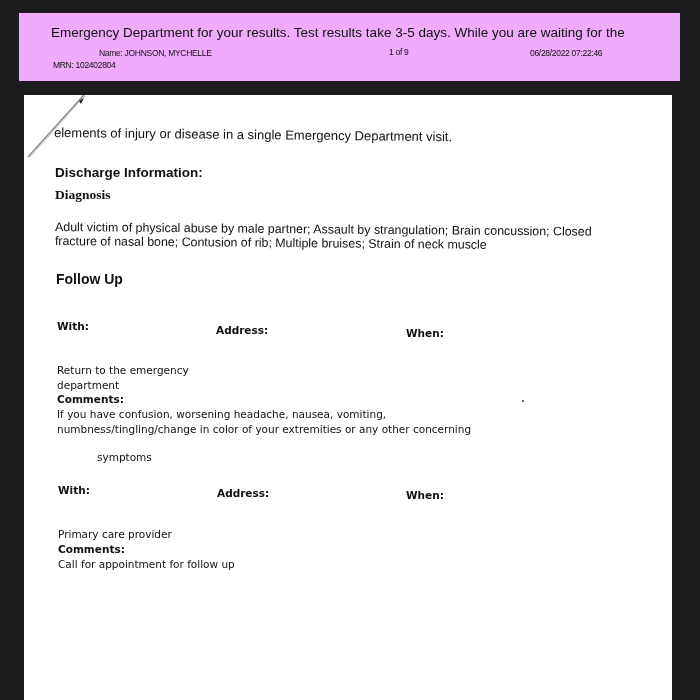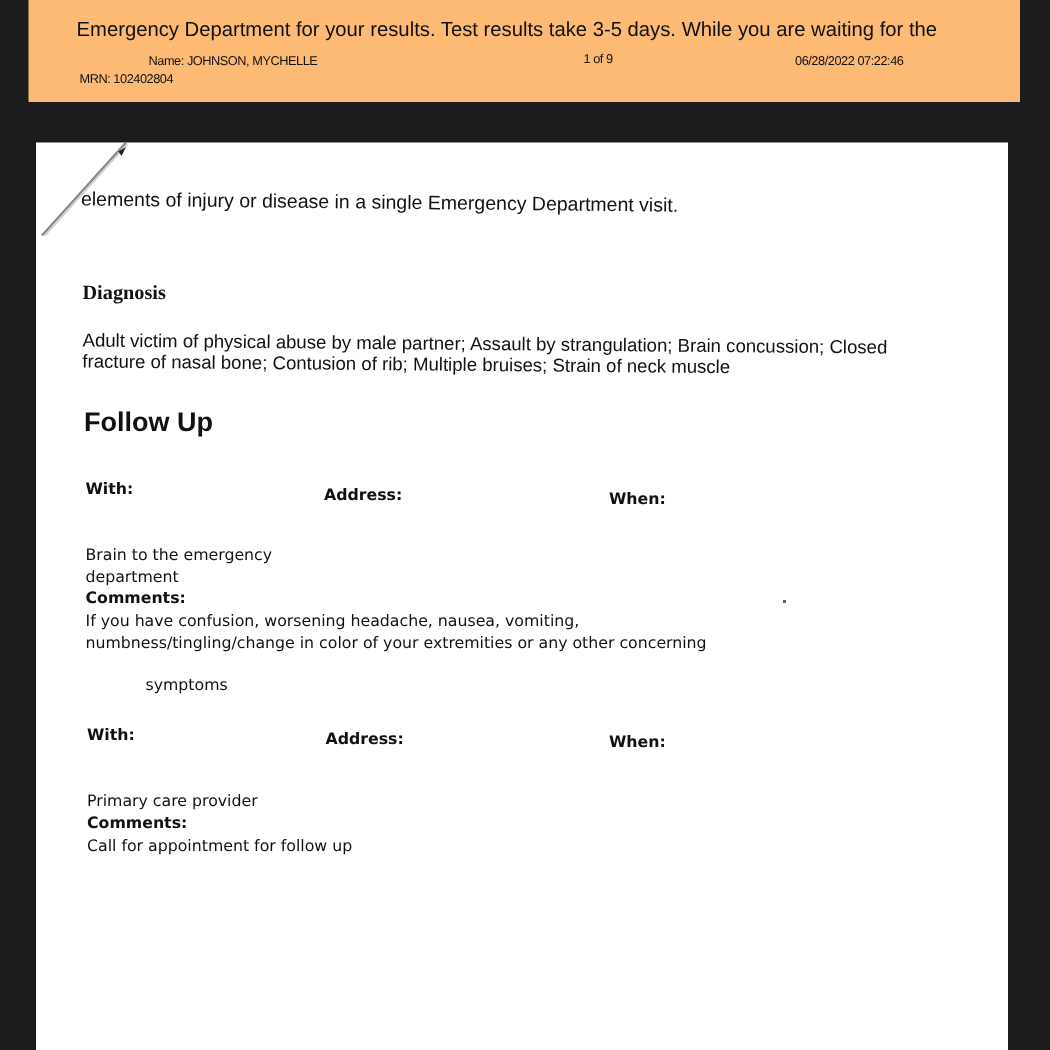--- a/index.html
+++ b/index.html
@@ -1,33 +1,33 @@
 <!DOCTYPE html>
 <html><head>
 <meta charset="utf-8">
 <style>
   html, body { margin:0; padding:0; }
   body { width:700px; height:700px; background:#1c1c1e; position:relative; overflow:hidden; font-family:"Liberation Sans", sans-serif; color:#111; }
-  .page-top { position:absolute; left:19px; top:0; width:661px; height:68px; background:#fdba74; }
+  .page-top { position:absolute; left:19px; top:13px; width:661px; height:68px; background:#f0abfc; }
   .page-top .body-text { position:absolute; left:32px; top:-9px; font-size:13.5px; line-height:19px; white-space:nowrap; }
   .page-top .footer { position:absolute; font-size:8.5px; letter-spacing:-0.3px; }
   .f-name { left:34px; top:35px;padding-left:46px; }
   .f-mrn { left:34px; top:47px; }
   .f-page { left:333px; top:34px;margin-left:37px; }
   .f-date { left:511px; top:35px; }
   .page-main { position:absolute; left:24px; top:95px; width:648px; height:620px; background:#fff; }
   .crease { position:absolute; left:0; top:0; width:80px; height:70px; }
   .t { position:absolute; white-space:nowrap; }
   .arial { font-family:"Liberation Sans", sans-serif; }
   .calibri { font-family:"DejaVu Sans", sans-serif; }
   .intro { left:30px; top:30px; font-size:13px; transform:rotate(0.6deg); transform-origin:left; }
   .h-discharge { left:31px; top:70px; font-size:13.5px; font-weight:bold; }
   .h-diagnosis { left:31px; top:92px; font-size:13.5px; font-weight:bold;font-family:Liberation Serif, serif; }
   .diag { left:31px; top:125px; font-size:12.4px; line-height:14px; white-space:normal; width:540px; transform:rotate(0.5deg); transform-origin:left; }
-  .h-follow { left:32px; top:176px; font-size:18px; font-weight:bold; }
+  .h-follow { left:32px; top:176px; font-size:14px; font-weight:bold; }
   .lbl { font-size:10.5px; font-weight:bold; }
   .small { font-size:10.5px; line-height:14.5px; }
   .dot { position:absolute; left:498px; top:305px; width:2px; height:2px; background:#666; }
 </style>
 </head>
 <body>
 
 <div class="page-top">
   <div class="body-text">
     <div style="color:#222;opacity:0.9;clip-path:inset(9px 0 0 0);height:19px;"></div>
@@ -40,28 +40,29 @@
 </div>
 
 <div class="page-main">
   <svg class="crease" viewBox="0 0 80 70">
     <line x1="60" y1="0" x2="4" y2="62" stroke="#888" stroke-width="1.5"></line>
     <line x1="61" y1="1" x2="6" y2="62" stroke="#ccc" stroke-width="1"></line>
     <polygon points="55,6 60,3 57,9" fill="#222"></polygon>
   </svg>
 
   <div class="t arial intro">elements of injury or disease in a single Emergency Department visit.</div>
+  <div class="t arial h-discharge">Discharge Information:</div>
   <div class="t arial h-diagnosis">Diagnosis</div>
   <div class="t arial diag">Adult victim of physical abuse by male partner; Assault by strangulation; Brain concussion; Closed fracture of nasal bone; Contusion of rib; Multiple bruises; Strain of neck muscle</div>
   <div class="t arial h-follow">Follow Up</div>
 
   <div class="t calibri lbl" style="left:33px;top:225px;">With:</div>
   <div class="t calibri lbl" style="left:192px;top:229px;">Address:</div>
   <div class="t calibri lbl" style="left:382px;top:232px;">When:</div>
-  <div class="t calibri small" style="left:33px;top:268px;">Brain to the emergency</div>
+  <div class="t calibri small" style="left:33px;top:268px;">Return to the emergency</div>
   <div class="t calibri small" style="left:33px;top:283px;">department</div>
   <div class="t calibri small" style="left:33px;top:297px;font-weight:bold;">Comments:</div>
   <div class="t calibri small" style="left:33px;top:327px;">numbness/tingling/change in color of your extremities or any other concerning</div>
   <div class="t calibri small" style="left:33px;top:312px;">If you have confusion, worsening headache, nausea, vomiting,</div>
   <div class="t calibri small" style="left:33px;top:355px;margin-left:40px;">symptoms</div>
 
   <div class="dot"></div>
 
   <div class="t calibri lbl" style="left:34px;top:389px;">With:</div>
   <div class="t calibri lbl" style="left:193px;top:392px;">Address:</div>

